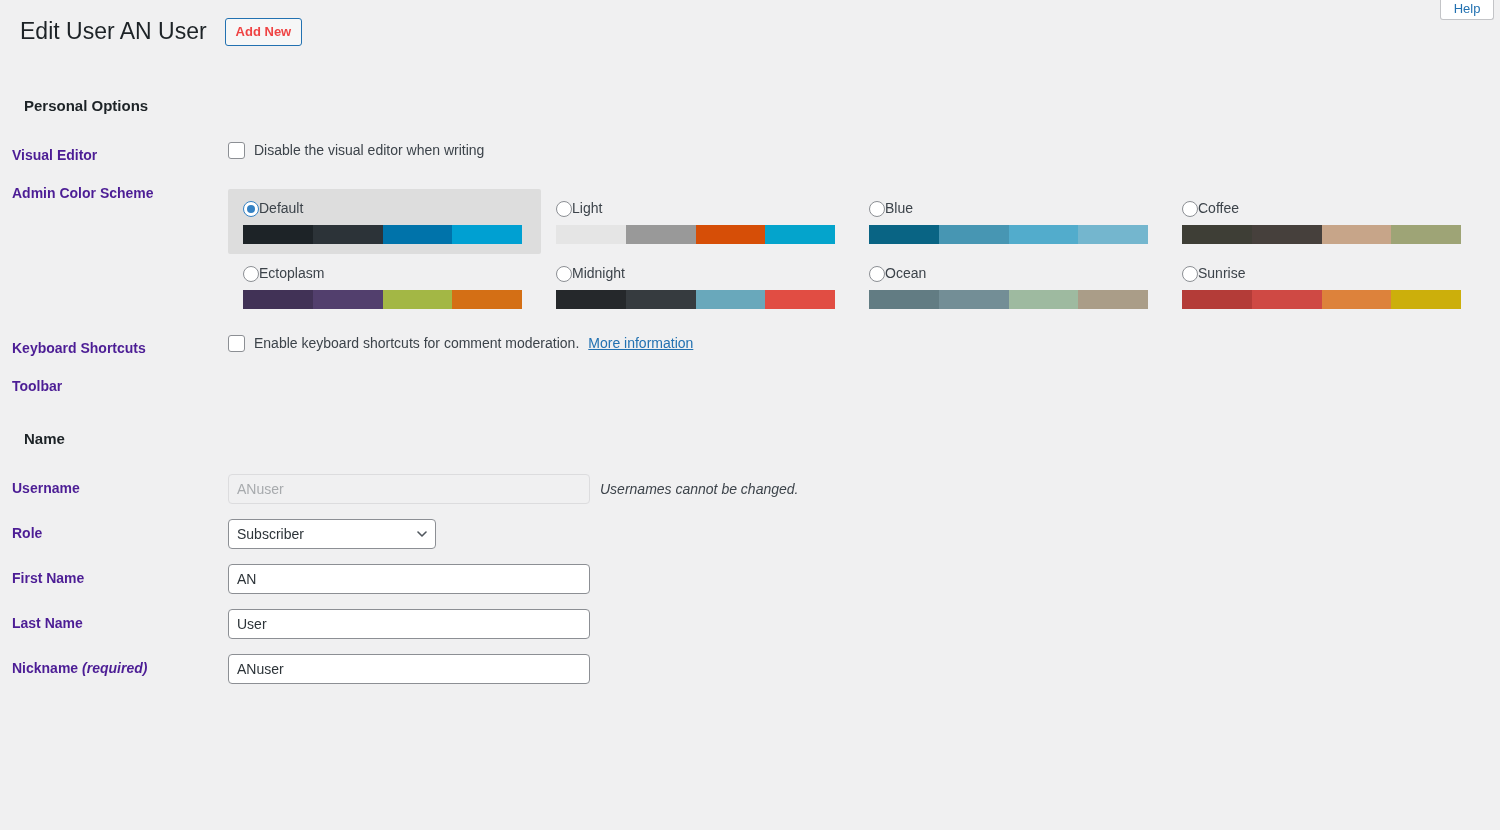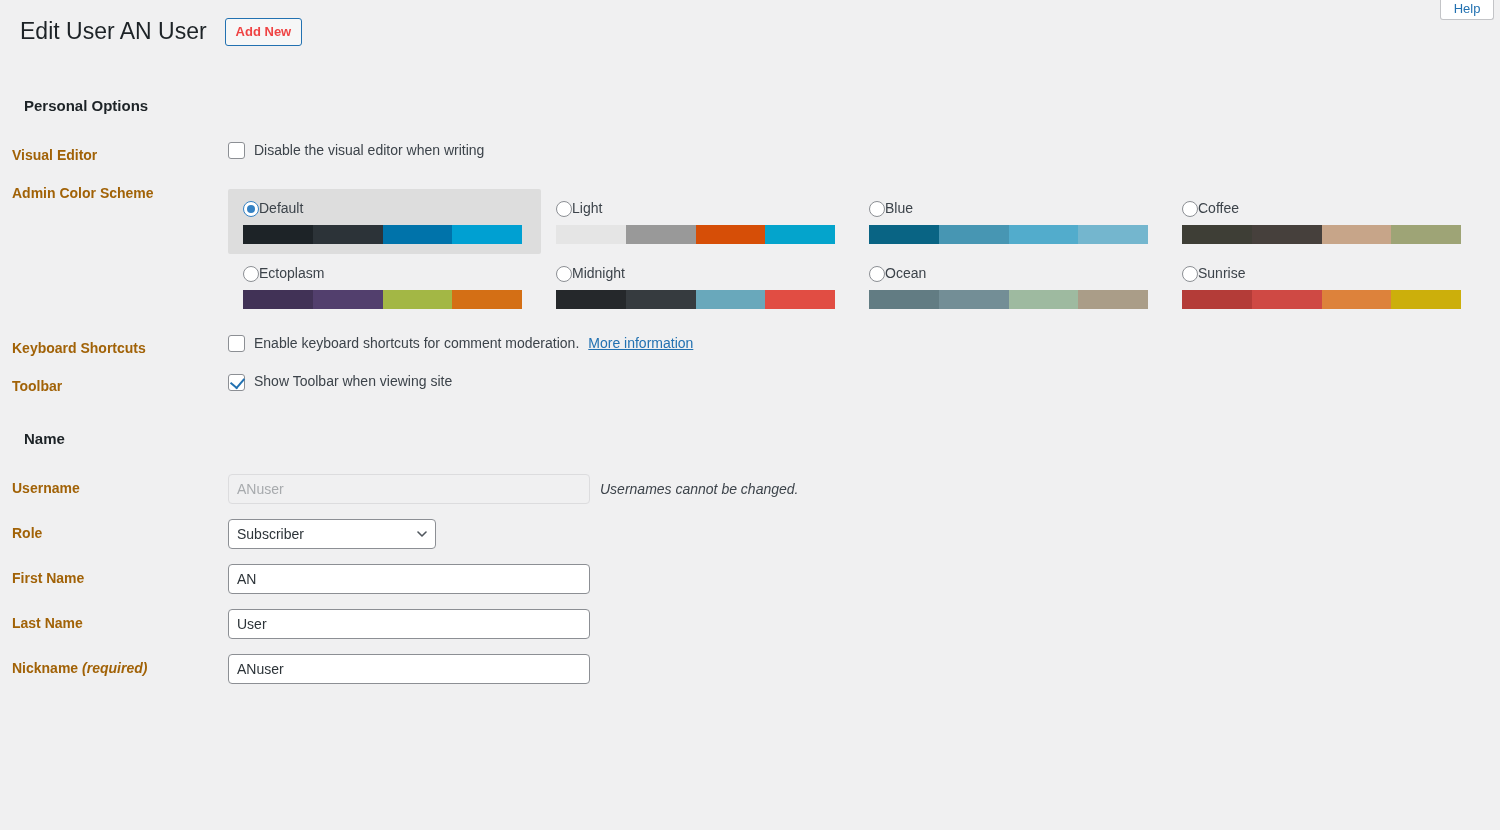--- a/index.html
+++ b/index.html
@@ -77,21 +77,21 @@
 
   
   .form-table { width: 100%; }
   .form-row { display: flex; align-items: flex-start; }
   .row-label {
     width: 228px;
     flex: 0 0 228px;
     padding: 20px 10px 0 12px;
     font-size: 14px;
     font-weight: bold;
-    color: #a16207;
+    color: #4c1d95;
     line-height: 1.3;
   }
   .row-label .req {
     font-weight: bold;
     font-style: italic;
   }
   .row-field {
     flex: 1 1 auto;
     padding: 15px 10px 0 0;
     min-width: 0;
@@ -382,26 +382,20 @@
       <div class="check-line">
         <span class="cb"></span>
         <span class="check-label">Enable keyboard shortcuts for comment moderation.</span>
         <a class="inline-link">More information</a>
       </div>
     </div>
   </div>
 
   <div class="form-row">
     <div class="row-label">Toolbar</div>
-    <div class="row-field">
-      <div class="check-line">
-        <span class="cb checked"></span>
-        <span class="check-label">Show Toolbar when viewing site</span>
-      </div>
-    </div>
   </div>
 </div>
 
 <h2 class="section-heading" id="name-heading">Name</h2>
 
 <div class="form-table">
 
   <div class="form-row">
     <div class="row-label">Username</div>
     <div class="row-field">

